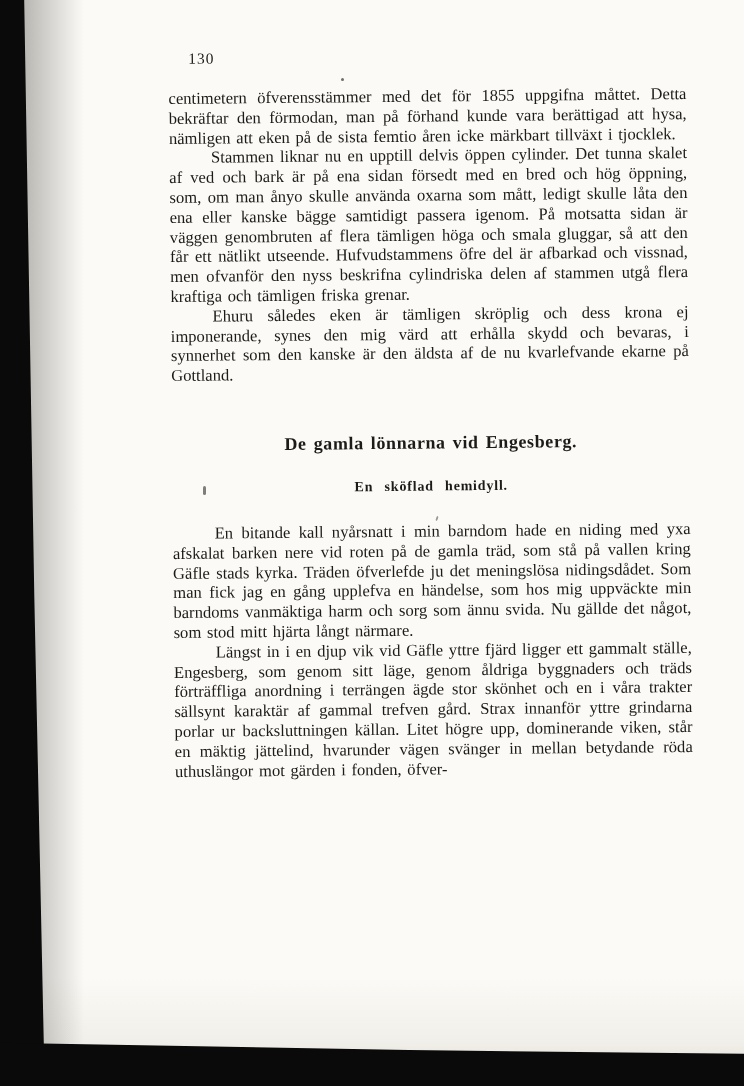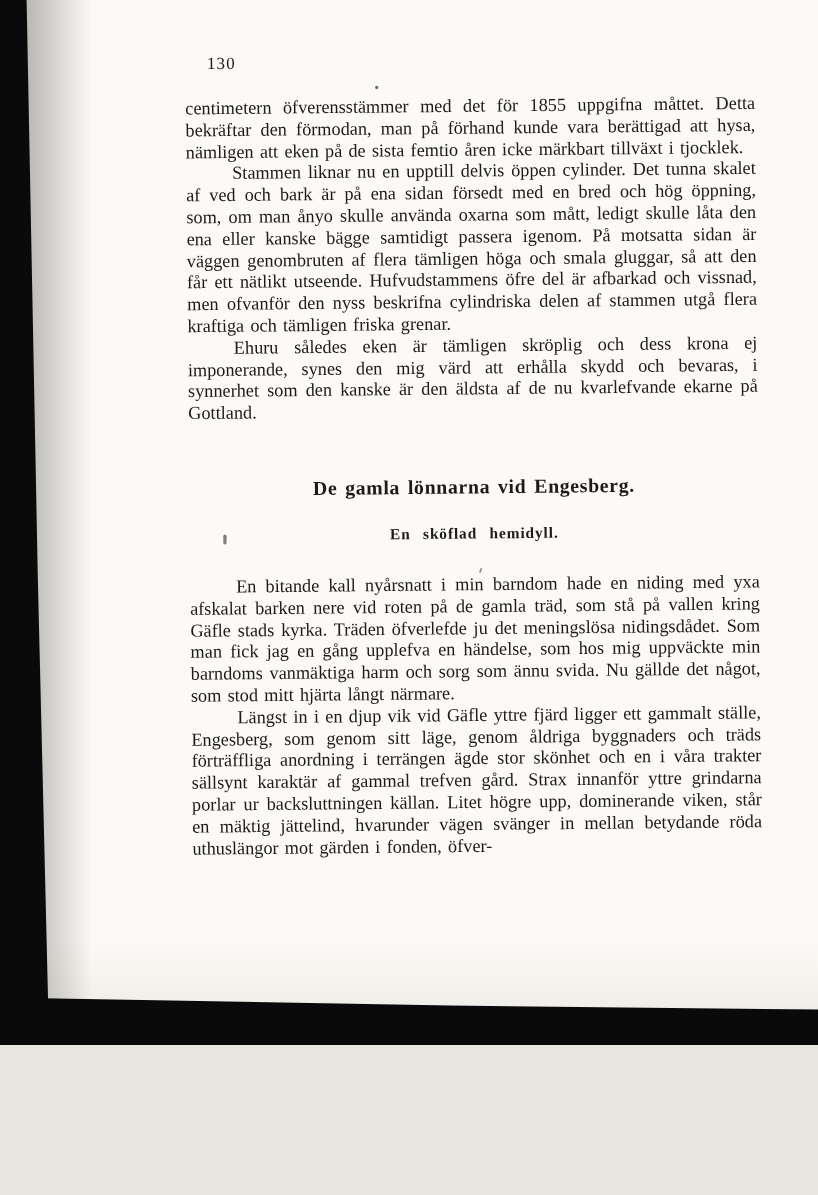--- a/index.html
+++ b/index.html
@@ -9,21 +9,21 @@
   body {
     width: 744px;
     height: 1086px;
     overflow: hidden;
     background: #e9e7e1;
     font-family: "Liberation Serif", "DejaVu Serif", serif;
   }
   .scan {
     position: relative;
     width: 744px;
-    height: 950px;
+    height: 1086px;
     background: linear-gradient(180deg, #fbfaf6 0%, #fbfaf6 90%, #f1efe9 96%, #dcd9d1 100%);
     overflow: hidden;
   }
   
   .edge-left {
     position: absolute;
     left: 0; top: 0;
     width: 44px; height: 100%;
     background: #0a0a0a;
     clip-path: polygon(0 0, 55% 0, 78% 55%, 100% 97%, 100% 100%, 0 100%);

